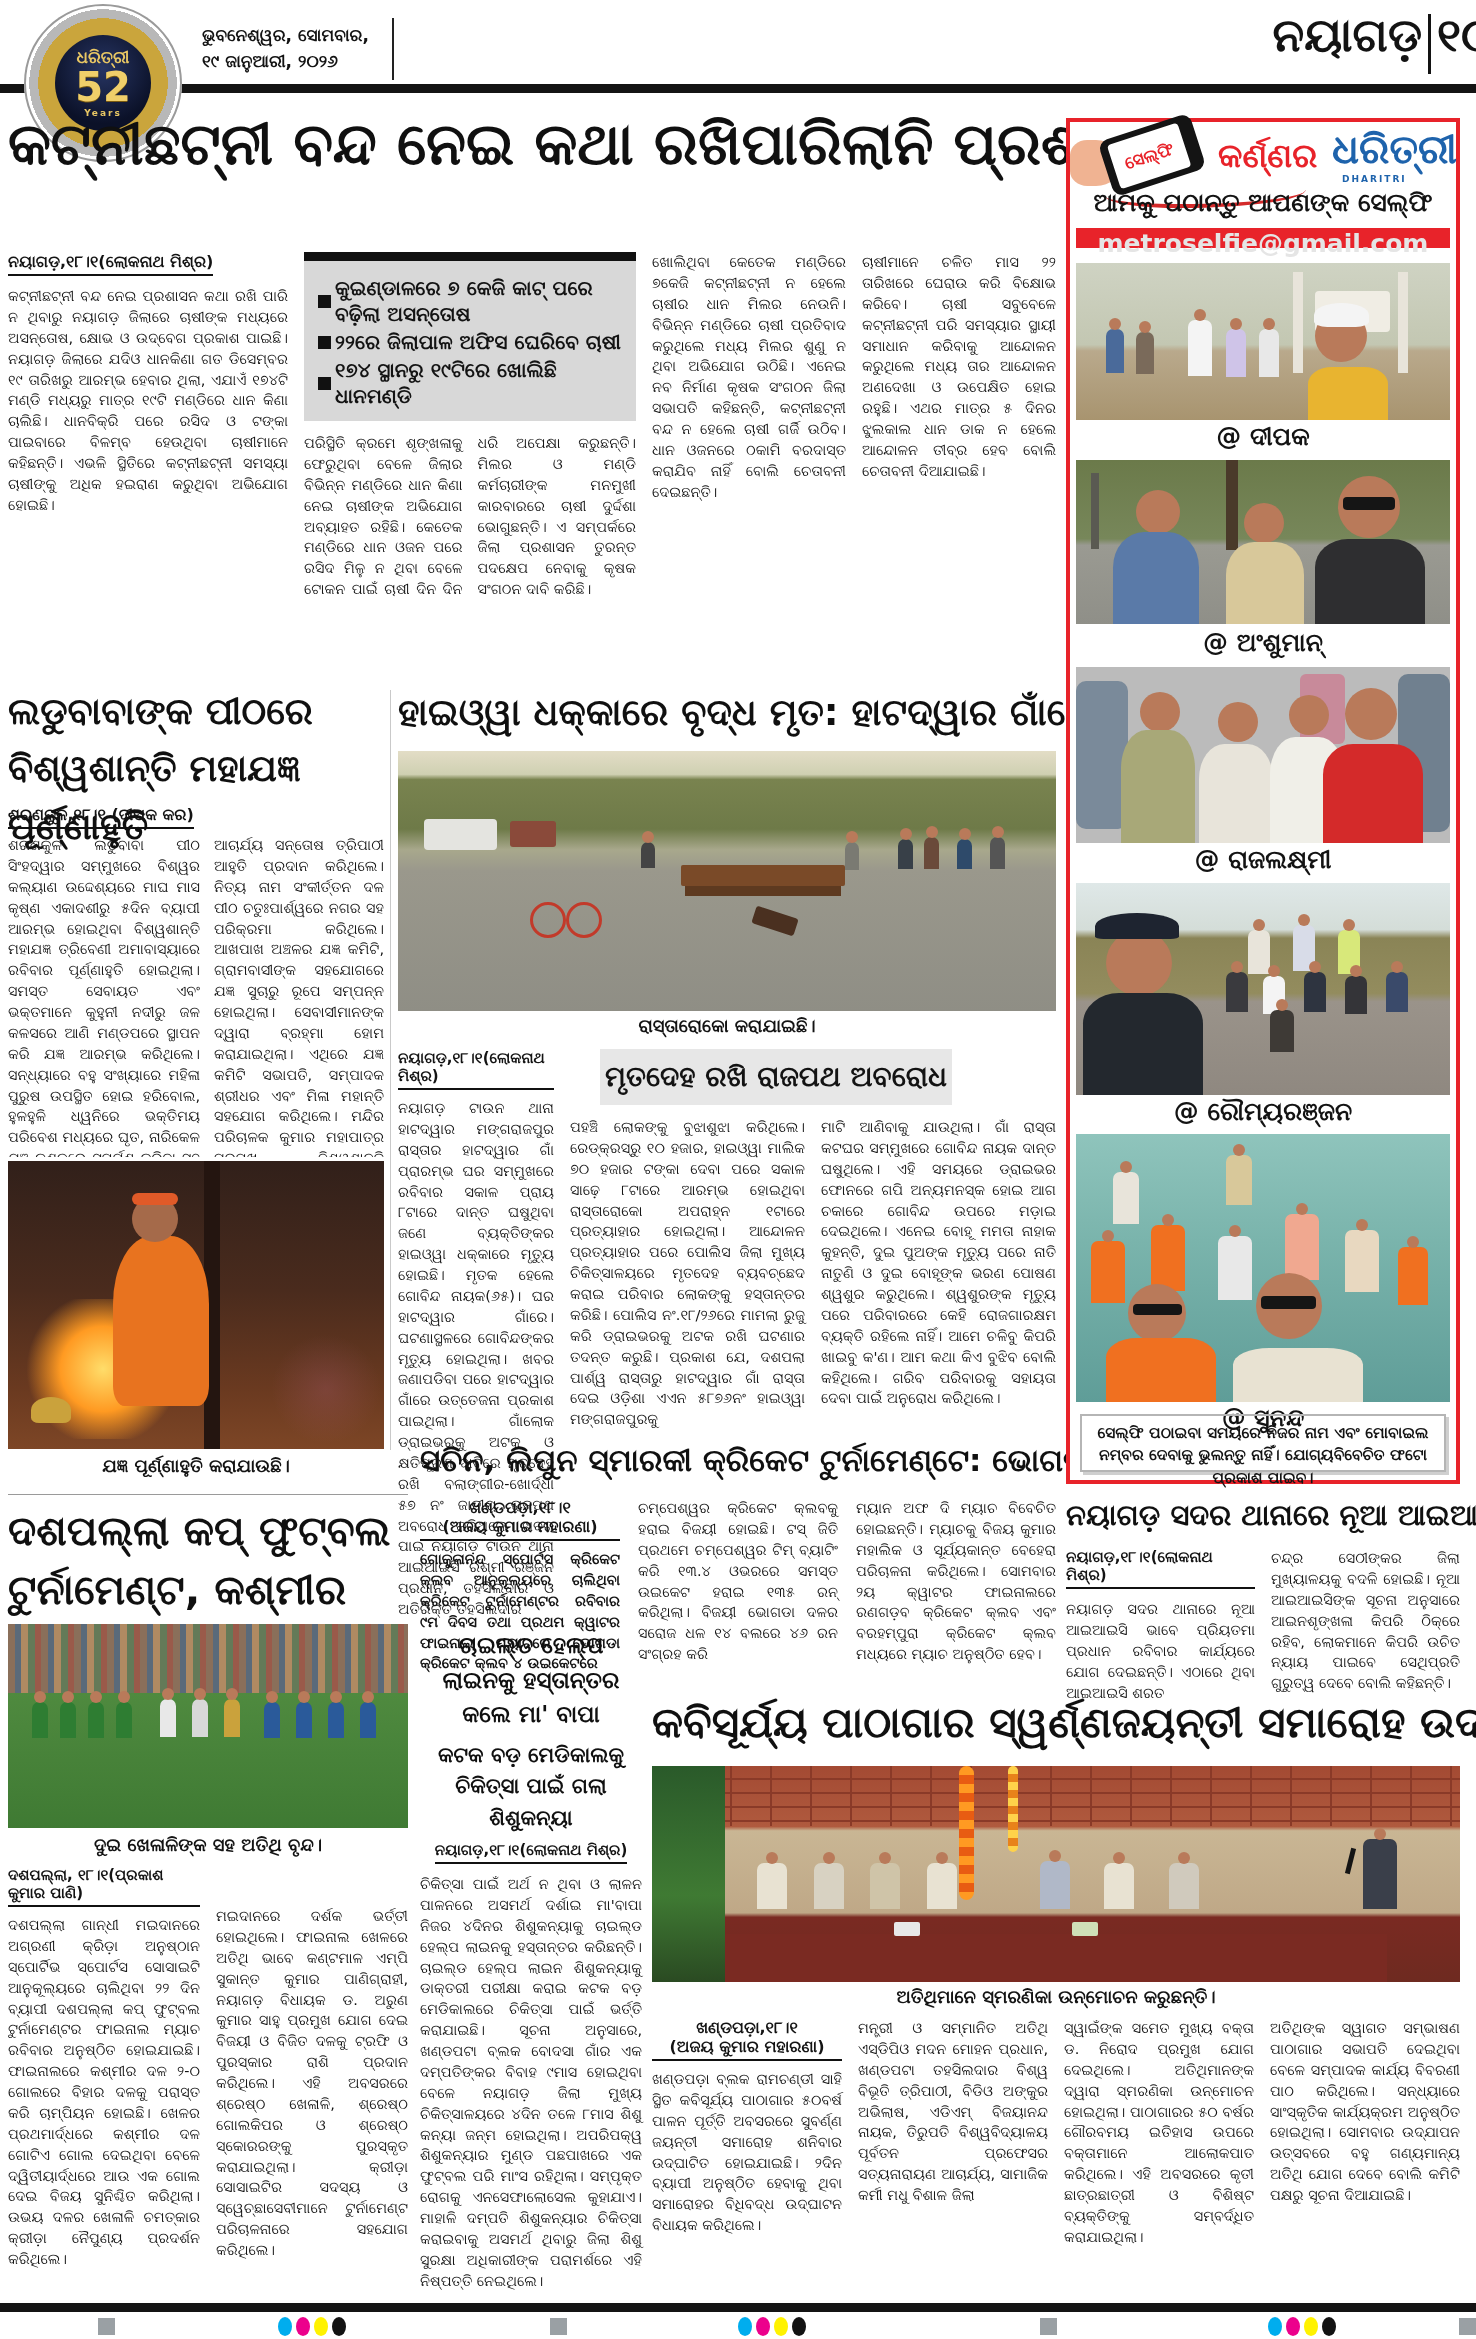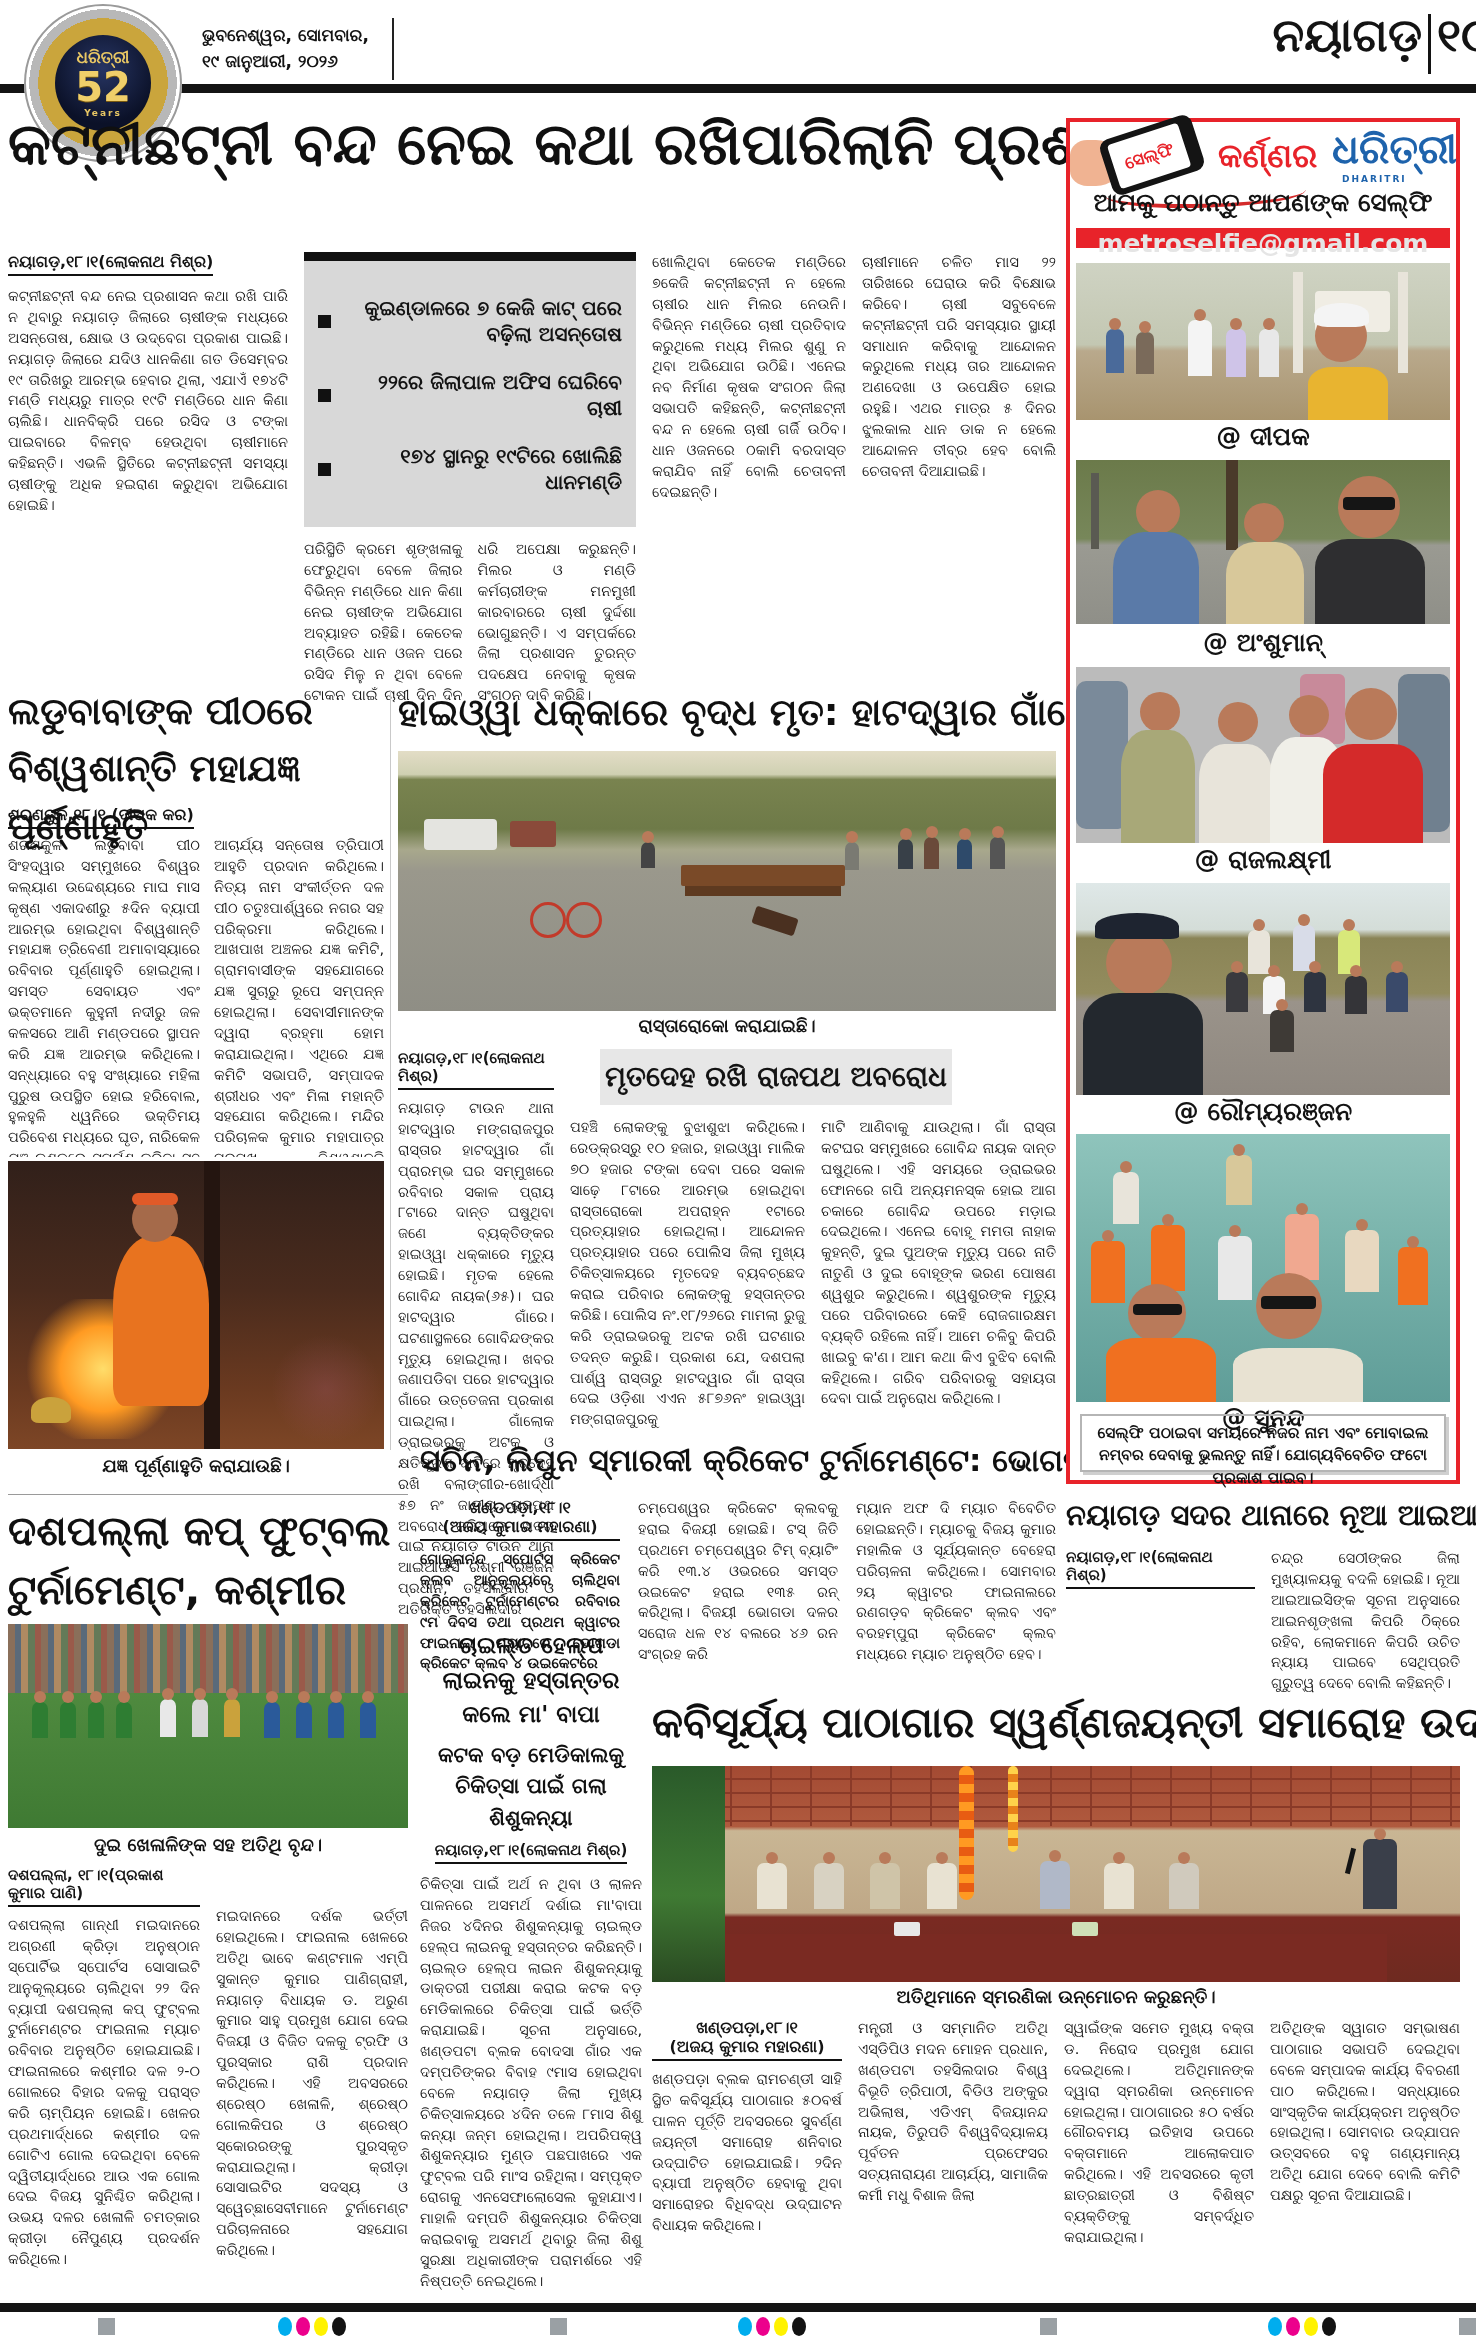--- a/index.html
+++ b/index.html
@@ -24,21 +24,21 @@
   
   .headline{font-weight:900;color:#101010;}
   .byline{font-size:16px;font-weight:800;display:inline-block;border-bottom:2px solid #111;padding-bottom:3px;}
   .byline2{font-size:16px;font-weight:800;text-align:center;}
   .bodytxt{font-size:14.5px;line-height:1.44;text-align:justify;}
   .caption{font-size:18px;font-weight:700;text-align:center;}
   .cols2{column-count:2;column-gap:15px;}
   .cols6{column-count:6;column-gap:16px;}
   
   .bulletbox{background:#d8d8d8;border-top:9px solid #111;padding:12px 14px 10px 14px;}
-  .bullet-row{display:flex;align-items:center;gap:10px;margin:22px 0;text-align:right;}
+  .bullet-row{display:flex;align-items:center;gap:4px;margin:2px 0;}
   .bullet-sq{width:13px;height:13px;background:#111;flex:0 0 13px;}
   .bullet-txt{font-size:20px;font-weight:800;line-height:1.3;}
   .subheadbox{background:#e7e7e7;text-align:center;font-weight:900;font-size:28px;line-height:2;}
   
   .photo{position:absolute;overflow:hidden;background:#bbb;}
   .pers{position:absolute;border-radius:7px 7px 0 0;background:var(--c,#777);}
   .pers::before{content:"";position:absolute;top:-11px;left:50%;transform:translateX(-50%);
      width:12px;height:12px;border-radius:50%;background:var(--s,#b97a5a);}
   .bighead{position:absolute;border-radius:50%;background:var(--s,#b97a5a);}
   .shades::after{content:"";position:absolute;left:8%;right:8%;top:34%;height:20%;background:#151515;border-radius:4px;}
@@ -273,20 +273,21 @@
         <p class="bodytxt" style="margin:0;">ଅତିଥିଙ୍କ ସ୍ୱାଗତ ସମ୍ଭାଷଣ ପାଠାଗାର ସଭାପତି ଦେଇଥିବା ବେଳେ ସମ୍ପାଦକ କାର୍ଯ୍ୟ ବିବରଣୀ ପାଠ କରିଥିଲେ। ସନ୍ଧ୍ୟାରେ ସାଂସ୍କୃତିକ କାର୍ଯ୍ୟକ୍ରମ ଅନୁଷ୍ଠିତ ହୋଇଥିଲା। ସୋମବାର ଉଦ୍‌ଯାପନ ଉତ୍ସବରେ ବହୁ ଗଣ୍ୟମାନ୍ୟ ଅତିଥି ଯୋଗ ଦେବେ ବୋଲି କମିଟି ପକ୍ଷରୁ ସୂଚନା ଦିଆଯାଇଛି।</p>
       </div>
     </div>
   </div>
 
   <div class="abs" style="left:1066px;top:1492px;width:394px;height:196px;">
     <div class="headline" style="font-size:29px;line-height:1.6;white-space:nowrap;">ନୟାଗଡ଼ ସଦର ଥାନାରେ ନୂଆ ଆଇଆଇସି</div>
     <div class="abs" style="left:0;top:56px;width:394px;display:flex;gap:16px;">
       <div style="width:189px;">
         <span class="byline" style="font-size:15px;">ନୟାଗଡ଼,୧୮।୧(ଲୋକନାଥ ମିଶ୍ର)</span>
+        <p class="bodytxt" style="margin:10px 0 0 0;">ନୟାଗଡ଼ ସଦର ଥାନାରେ ନୂଆ ଆଇଆଇସି ଭାବେ ପ୍ରିୟତମା ପ୍ରଧାନ ରବିବାର କାର୍ଯ୍ୟରେ ଯୋଗ ଦେଇଛନ୍ତି। ଏଠାରେ ଥିବା ଆଇଆଇସି ଶରତ</p>
       </div>
       <div style="width:189px;">
         <p class="bodytxt" style="margin:0;">ଚନ୍ଦ୍ର ସେଠୀଙ୍କର ଜିଲା ମୁଖ୍ୟାଳୟକୁ ବଦଳି ହୋଇଛି। ନୂଆ ଆଇଆଇସିଙ୍କ ସୂଚନା ଅନୁସାରେ ଆଇନଶୃଙ୍ଖଳା କିପରି ଠିକ୍‌ରେ ରହିବ, ଲୋକମାନେ କିପରି ଉଚିତ ନ୍ୟାୟ ପାଇବେ ସେଥିପ୍ରତି ଗୁରୁତ୍ୱ ଦେବେ ବୋଲି କହିଛନ୍ତି।</p>
       </div>
     </div>
   </div>
 
   <div class="selfiebox">
 
     <div class="abs" style="left:0;top:0;width:386px;height:64px;">

